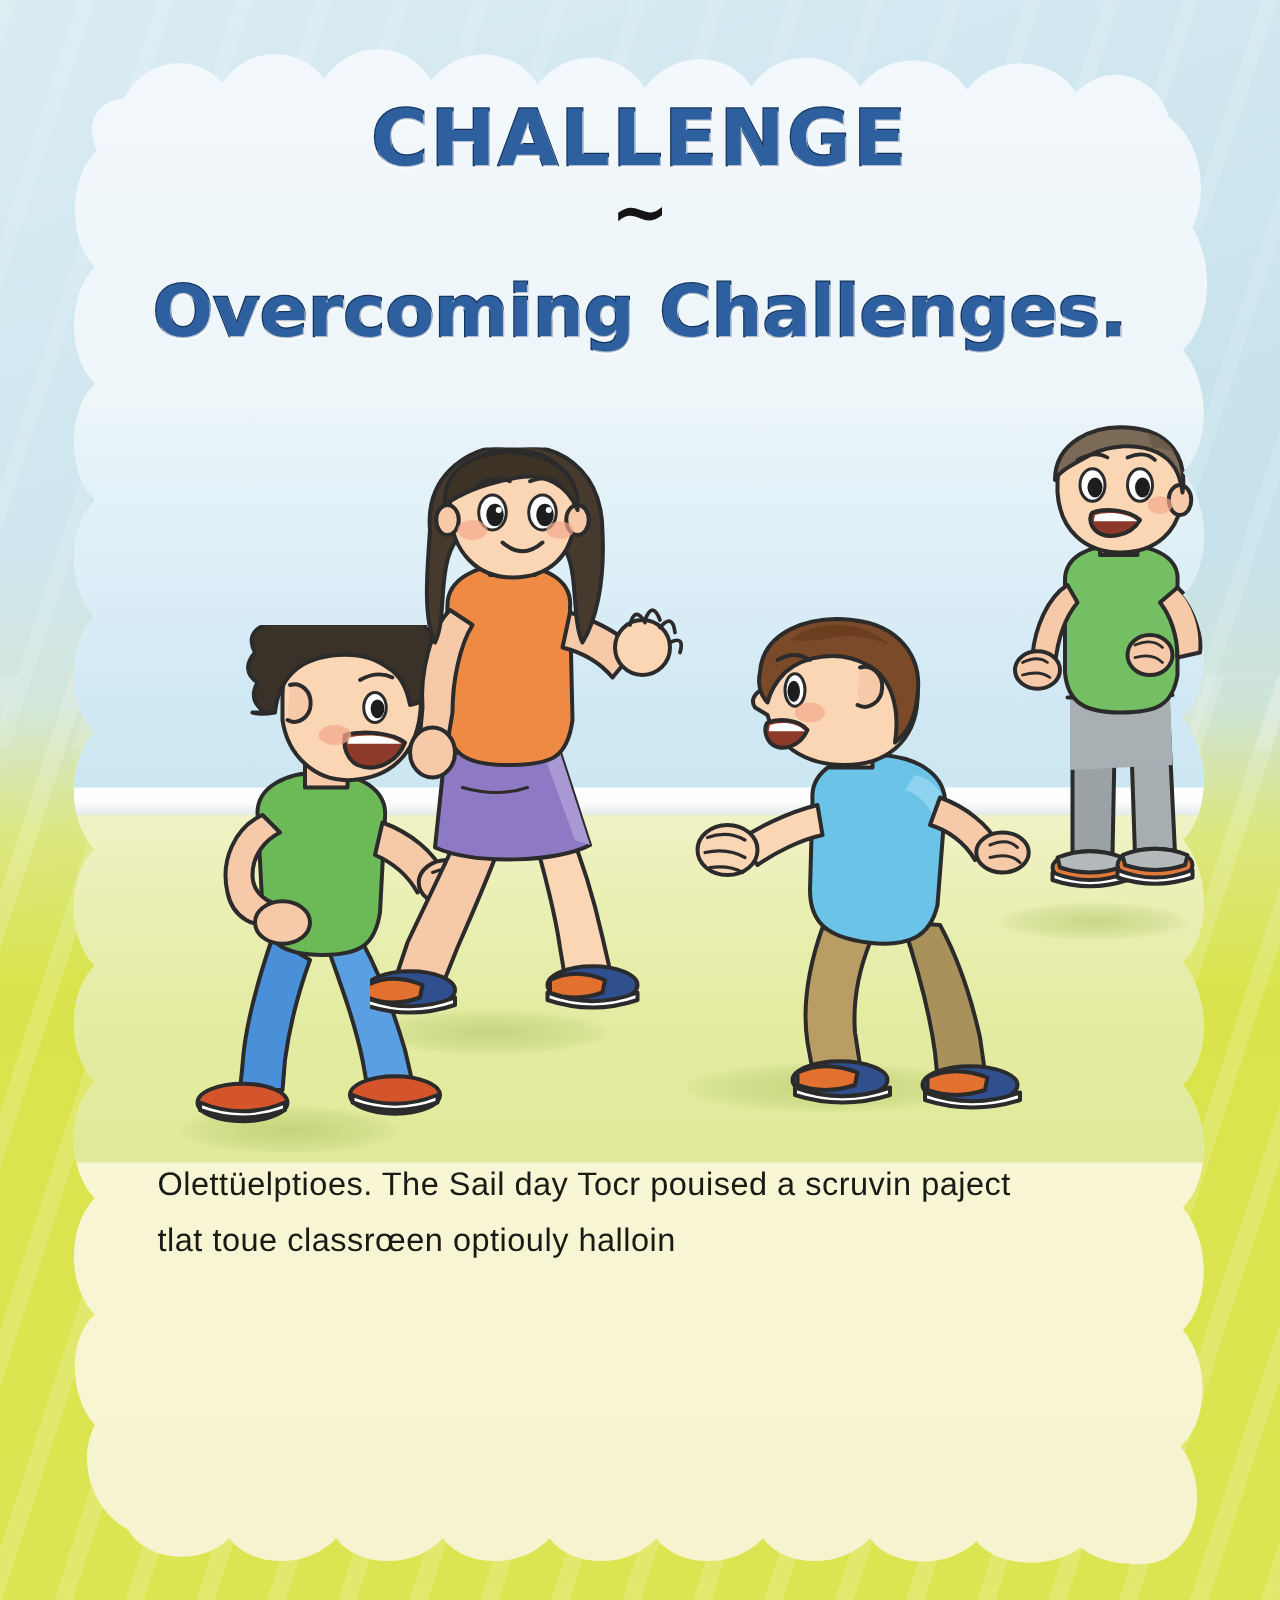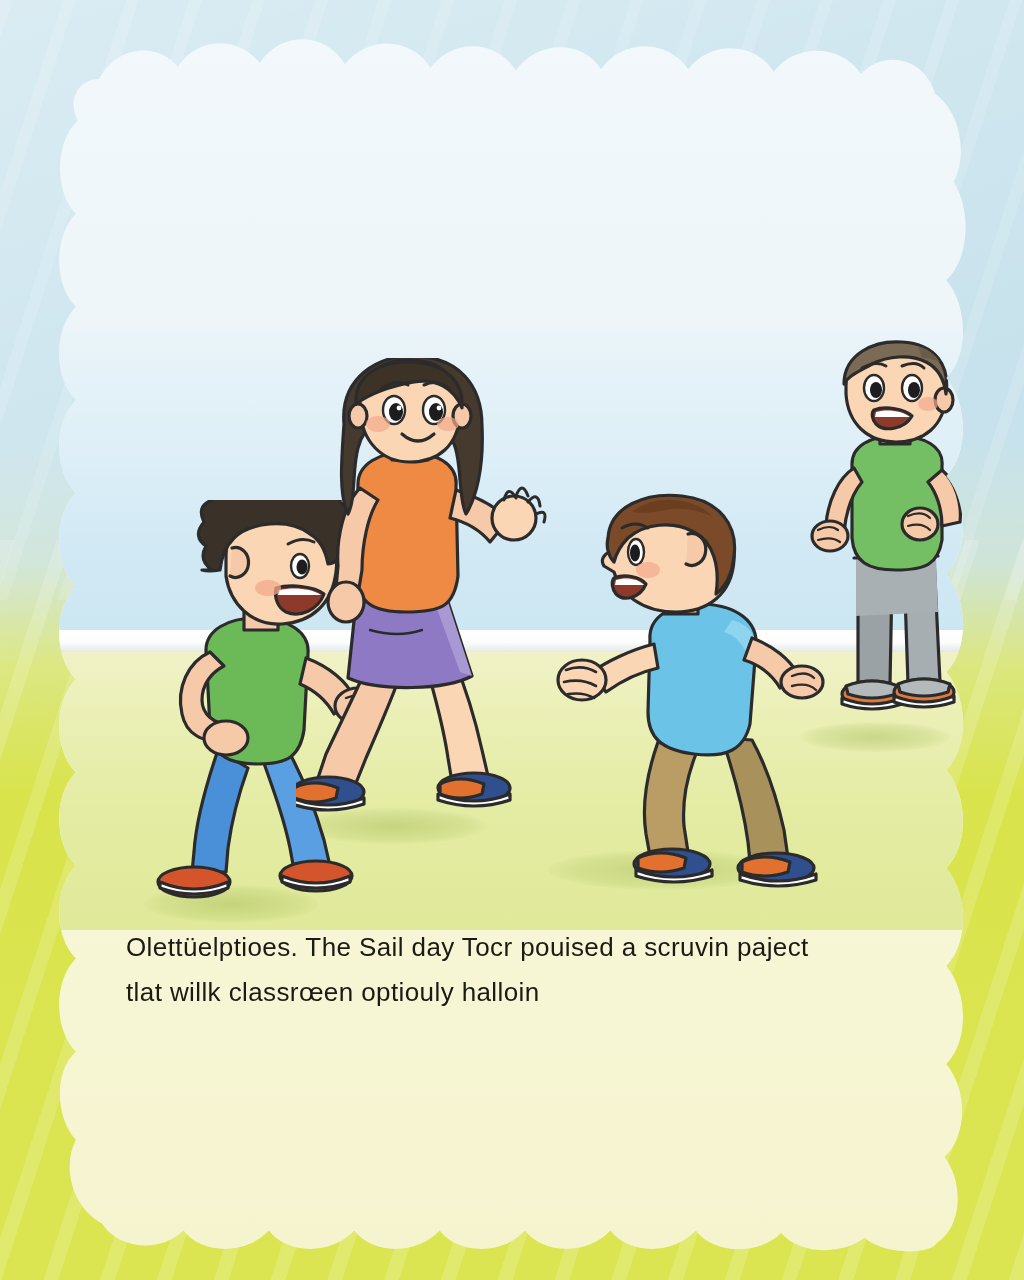--- a/index.html
+++ b/index.html
@@ -438,24 +438,29 @@
             <ellipse cx="114" cy="50" rx="6" ry="8" fill="#1d1d1d" stroke="none"></ellipse>
             <path d="M62,28 q14,-8 24,-2 M102,26 q14,-6 22,2" fill="none" stroke-width="3"></path>
 
             <path d="M74,70 C84,66 104,68 112,76 C104,90 84,92 76,84 C72,80 71,73 74,70 Z" fill="#8e3a2b"></path>
             <path d="M76,72 C85,69 102,70 110,77 L75,77 Z" fill="#ffffff" stroke="none"></path>
             <ellipse cx="128" cy="64" rx="10" ry="7" fill="#f3a88c" stroke="none" opacity=".7"></ellipse>
           </g>
         </svg>
       </div>
 
+      <div class="title-block">
+        <div id="title">CHALLENGE</div>
+        <div id="tilde">~</div>
+        <div id="subtitle">Overcoming Challenges.</div>
+      </div>
 
       <div class="body-block">
         <div class="body-line">Olettüelptioes. The Sail day Tocr pouised a scruvin paject</div>
-        <div class="body-line">tlat willk classrœen optiouly halloin</div>
+        <div class="body-line">tlat toue classrœen optiouly halloin</div>
       </div>
 
     </div>
 
     <svg class="card-svg" viewBox="0 0 100 100" preserveAspectRatio="none" style="pointer-events:none;">
       <rect x="1.4" y="1.1" width="97.2" height="97.8" rx="2" ry="2" fill="none" stroke="rgba(120,140,150,.45)" stroke-width="0.22" stroke-dasharray="1.1 1.0" vector-effect="non-scaling-stroke" style="clip-path:url(#tornClip)"></rect>
     </svg>
   </div>
 </div>
 

